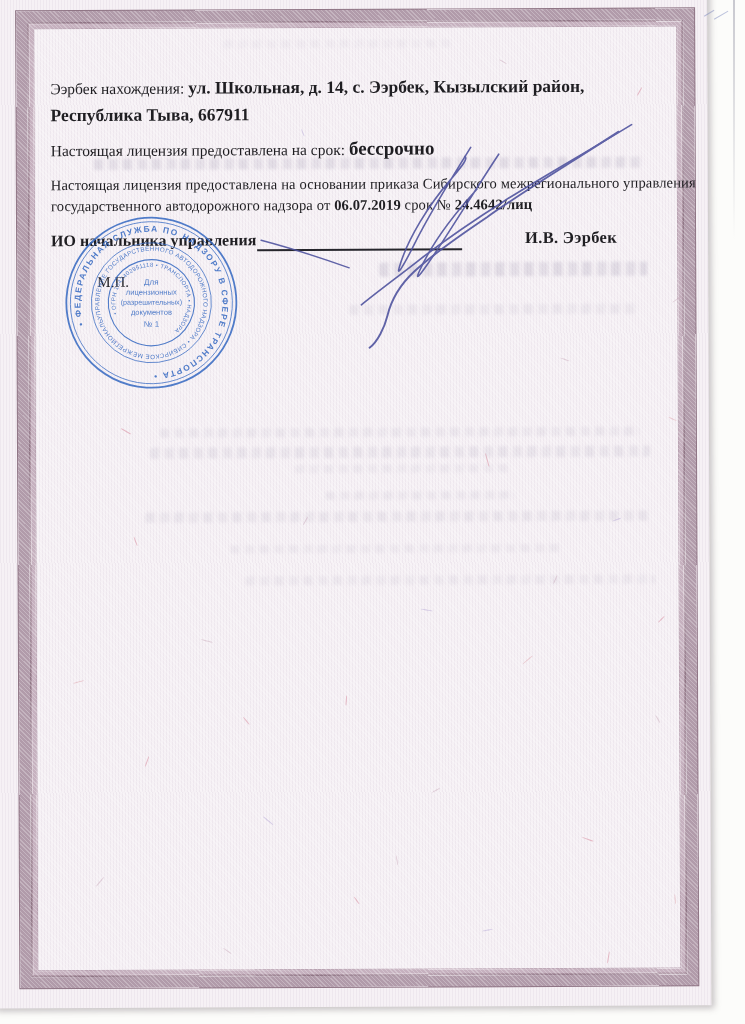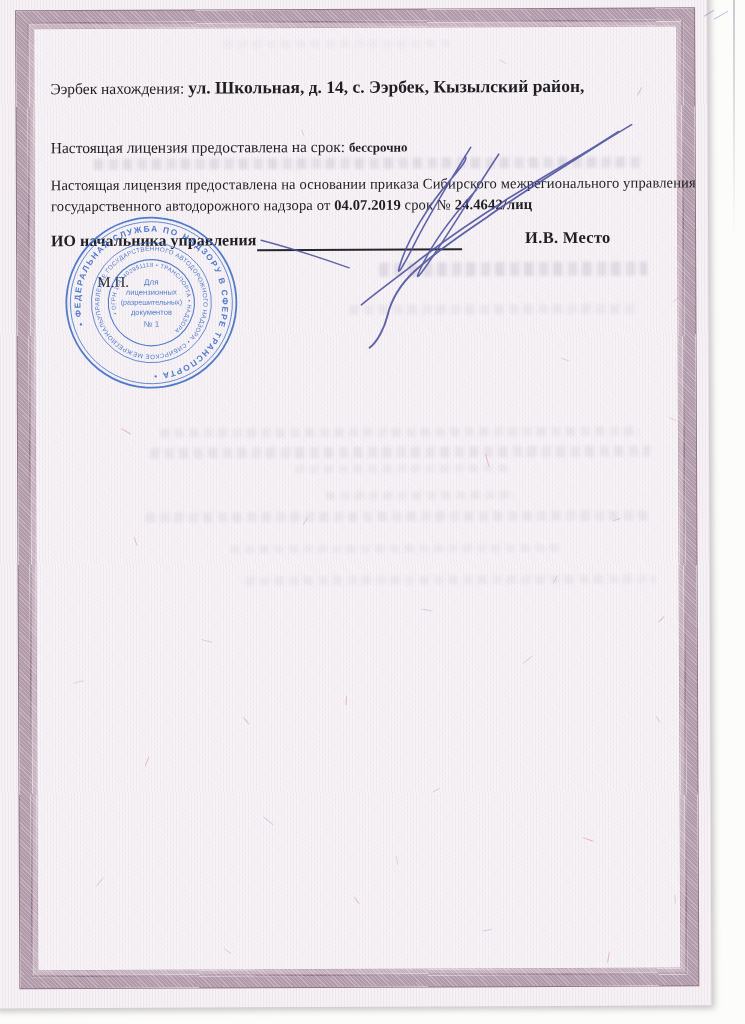--- a/index.html
+++ b/index.html
@@ -40,21 +40,21 @@
     pointer-events:none;
   }
   
   .content{position:absolute;left:9px;top:9px;width:745px;height:1024px;}
   .abs{position:absolute;}
   .doc-text{color:#1f1e22;}
   .b{font-weight:bold;}
   .loc{left:52px;top:74px;width:622px;font-size:15.5px;line-height:27px;}
   .loc .big{font-size:17.5px;}
   .term{left:52px;top:138px;font-size:15.5px;}
-  .term .big{font-size:13px;}
+  .term .big{font-size:19px;}
   .basis{left:52px;top:174px;width:650px;font-size:14.6px;line-height:20.5px;letter-spacing:0.1px;}
   .signer-title{left:52px;top:231px;font-size:16px;}
   .signer-name{left:526px;top:229px;font-size:16.5px;letter-spacing:0.3px;}
   .sig-line{left:258px;top:249px;width:205px;height:2px;background:#26262c;}
   .mp{left:98px;top:273px;font-size:15px;}
   
   .stamp{left:62px;top:212px;width:180px;height:180px;opacity:0.88;}
   .stamp svg{display:block;}
   
   .signature{left:250px;top:115px;width:400px;height:245px;}
@@ -87,35 +87,36 @@
     <div class="bleed" style="left:150px;top:447px;width:500px;height:11px;opacity:.19"></div>
     <div class="bleed" style="left:295px;top:465px;width:215px;height:8px;opacity:.12"></div>
     <div class="bleed" style="left:325px;top:492px;width:190px;height:8px;opacity:.14"></div>
     <div class="bleed" style="left:145px;top:512px;width:505px;height:10px;opacity:.17"></div>
     <div class="bleed" style="left:230px;top:545px;width:330px;height:8px;opacity:.12"></div>
     <div class="bleed" style="left:245px;top:576px;width:410px;height:9px;opacity:.13"></div>
 
     <div class="abs doc-text loc">
       <span>Ээрбек нахождения:</span>
       <span class="b big">ул. Школьная, д. 14, с. Ээрбек, Кызылский район,</span><br>
+      <span class="b big">Республика Тыва, 667911</span>
     </div>
 
     <div class="abs doc-text term">
       <span>Настоящая лицензия предоставлена на срок:</span>
       <span class="b big">бессрочно</span>
     </div>
 
     <div class="abs doc-text basis">
       <span>Настоящая лицензия предоставлена на основании приказа Сибирского межрегионального управления</span><br>
-      <span>государственного автодорожного надзора от </span><span class="b">04.07.2019</span><span> срок № </span><span class="b">24.4642/лиц</span>
+      <span>государственного автодорожного надзора от </span><span class="b">06.07.2019</span><span> срок № </span><span class="b">24.4642/лиц</span>
     </div>
 
     <div class="abs doc-text b signer-title">ИО начальника управления</div>
     <div class="abs sig-line"></div>
-    <div class="abs doc-text b signer-name">И.В. Место</div>
+    <div class="abs doc-text b signer-name">И.В. Ээрбек</div>
     <div class="abs doc-text mp">М.П.</div>
 
     <div class="abs stamp">
       <svg width="180" height="180" viewBox="0 0 180 180">
         <g fill="none" stroke="#3a6cc3" transform="rotate(-18 90 90)">
           <circle cx="90" cy="90" r="85" stroke-width="1.8"></circle>
           <circle cx="90" cy="90" r="81" stroke-width="0.8"></circle>
           <circle cx="90" cy="90" r="60" stroke-width="0.8"></circle>
           <circle cx="90" cy="90" r="43" stroke-width="1.1"></circle>
           <defs>

